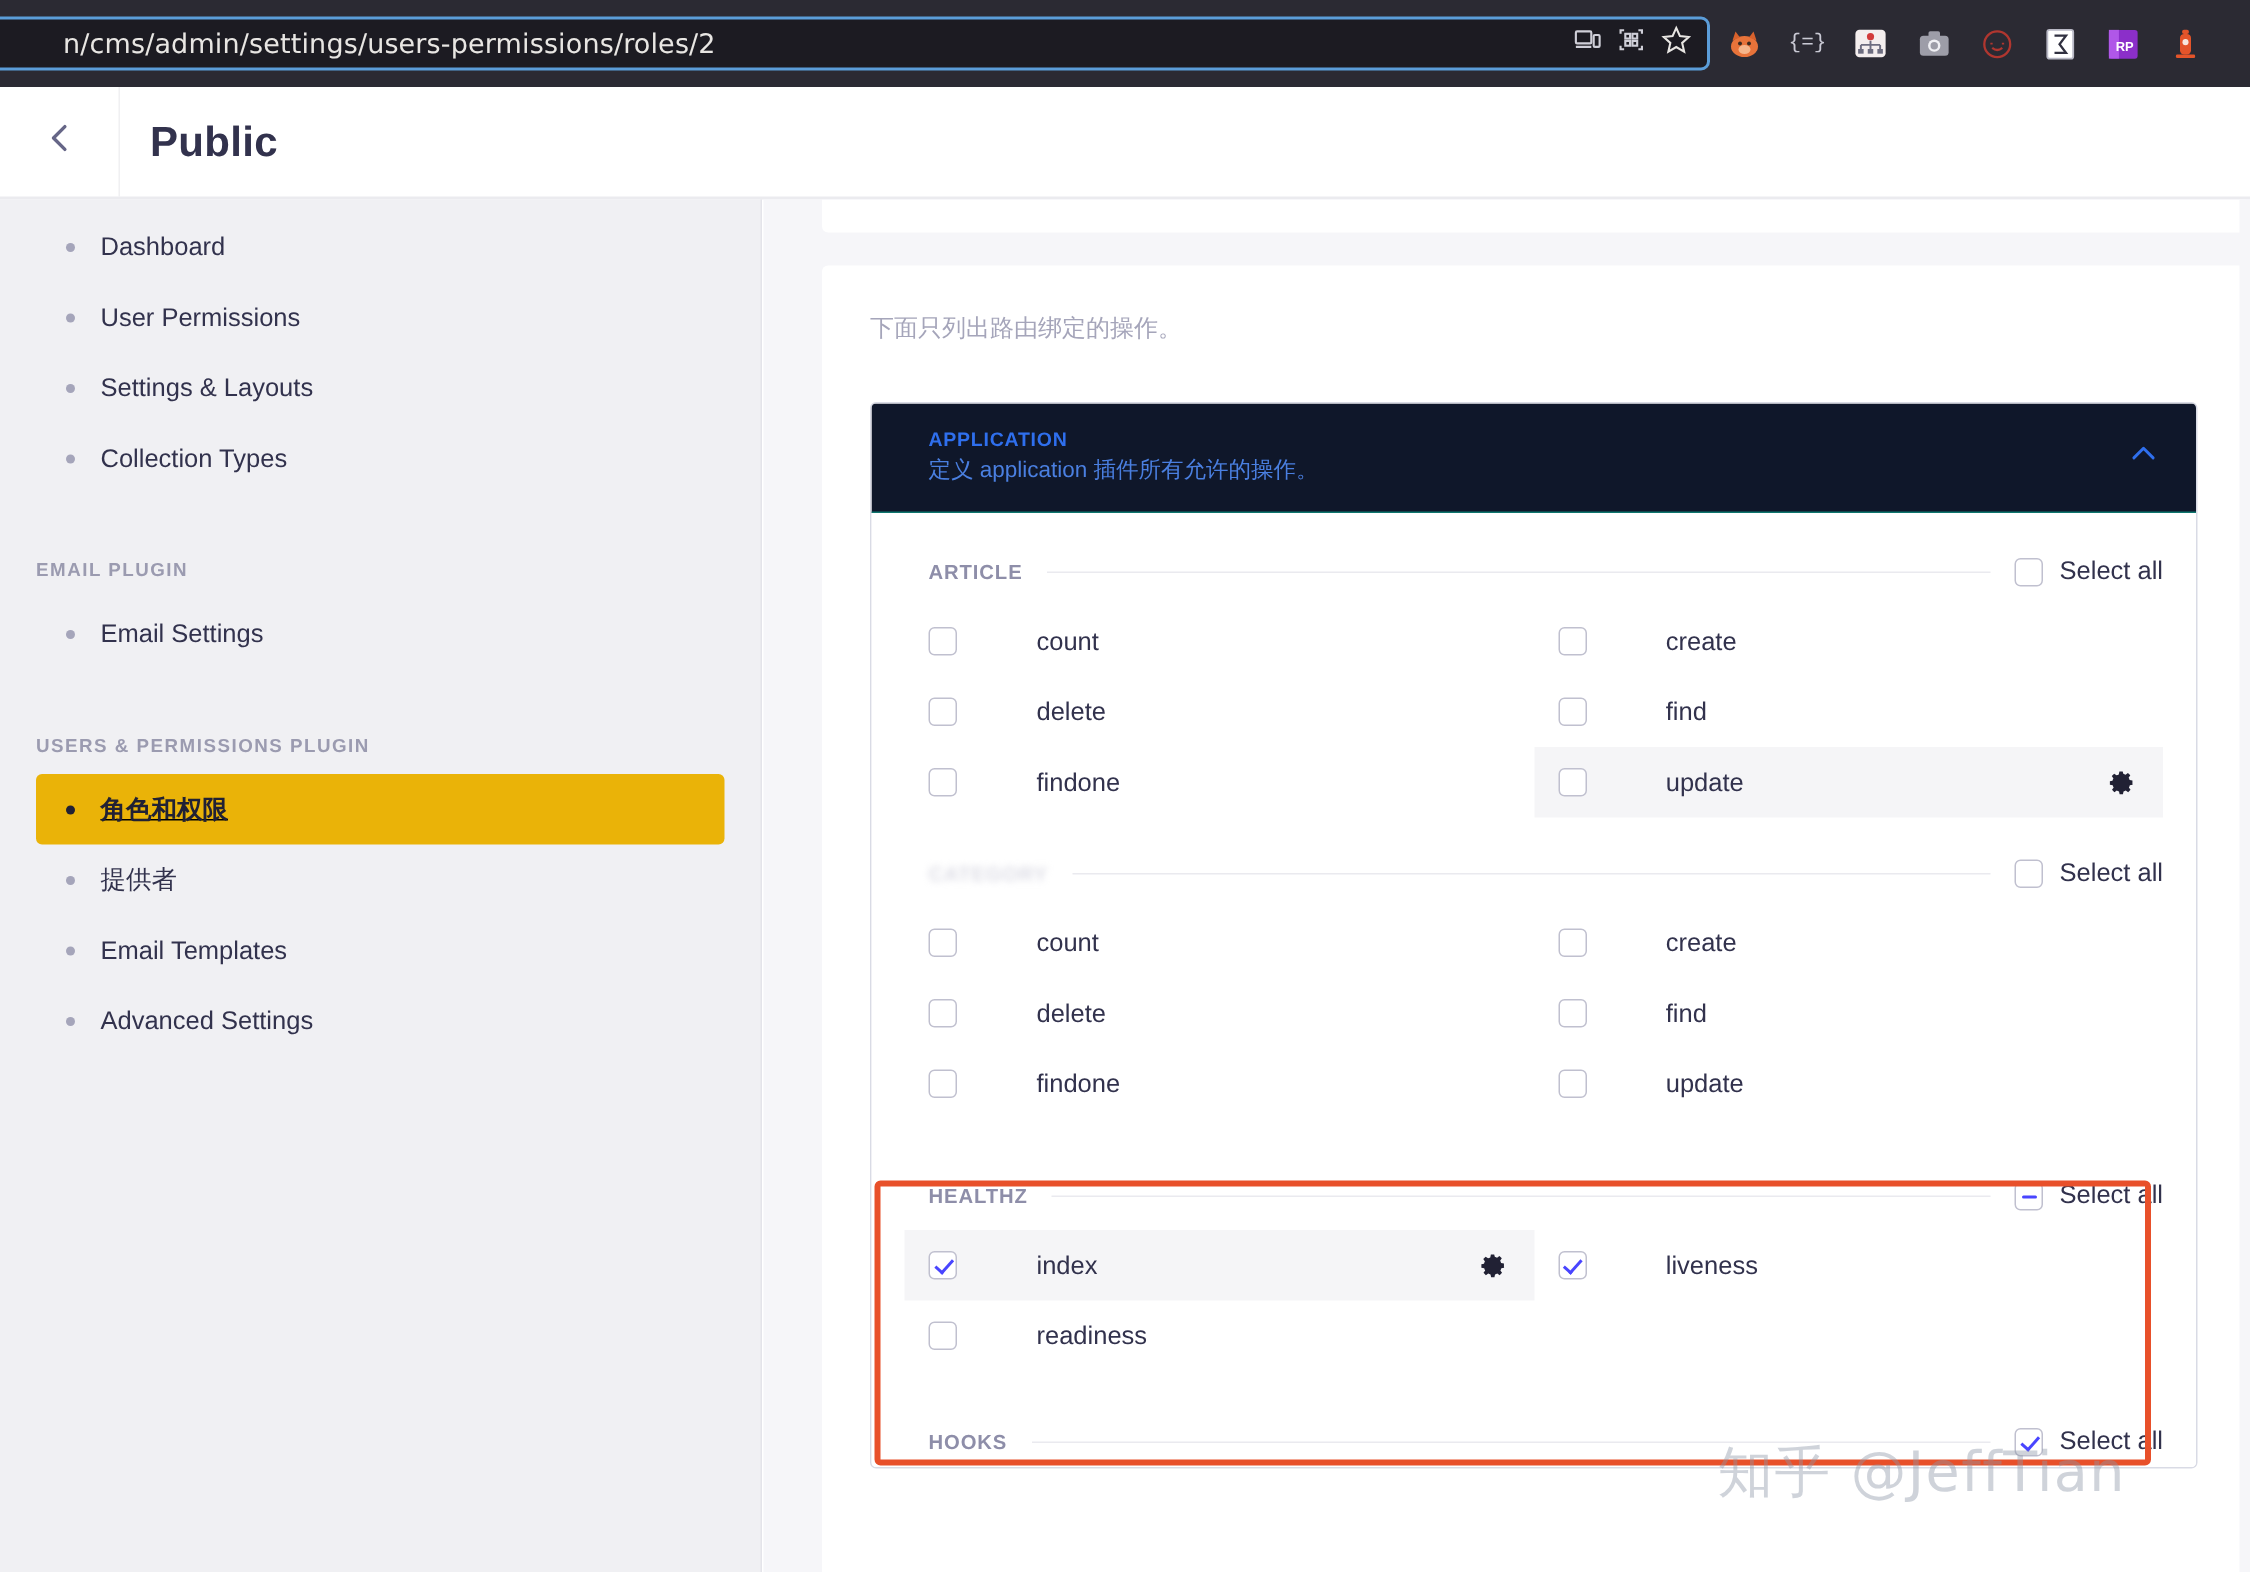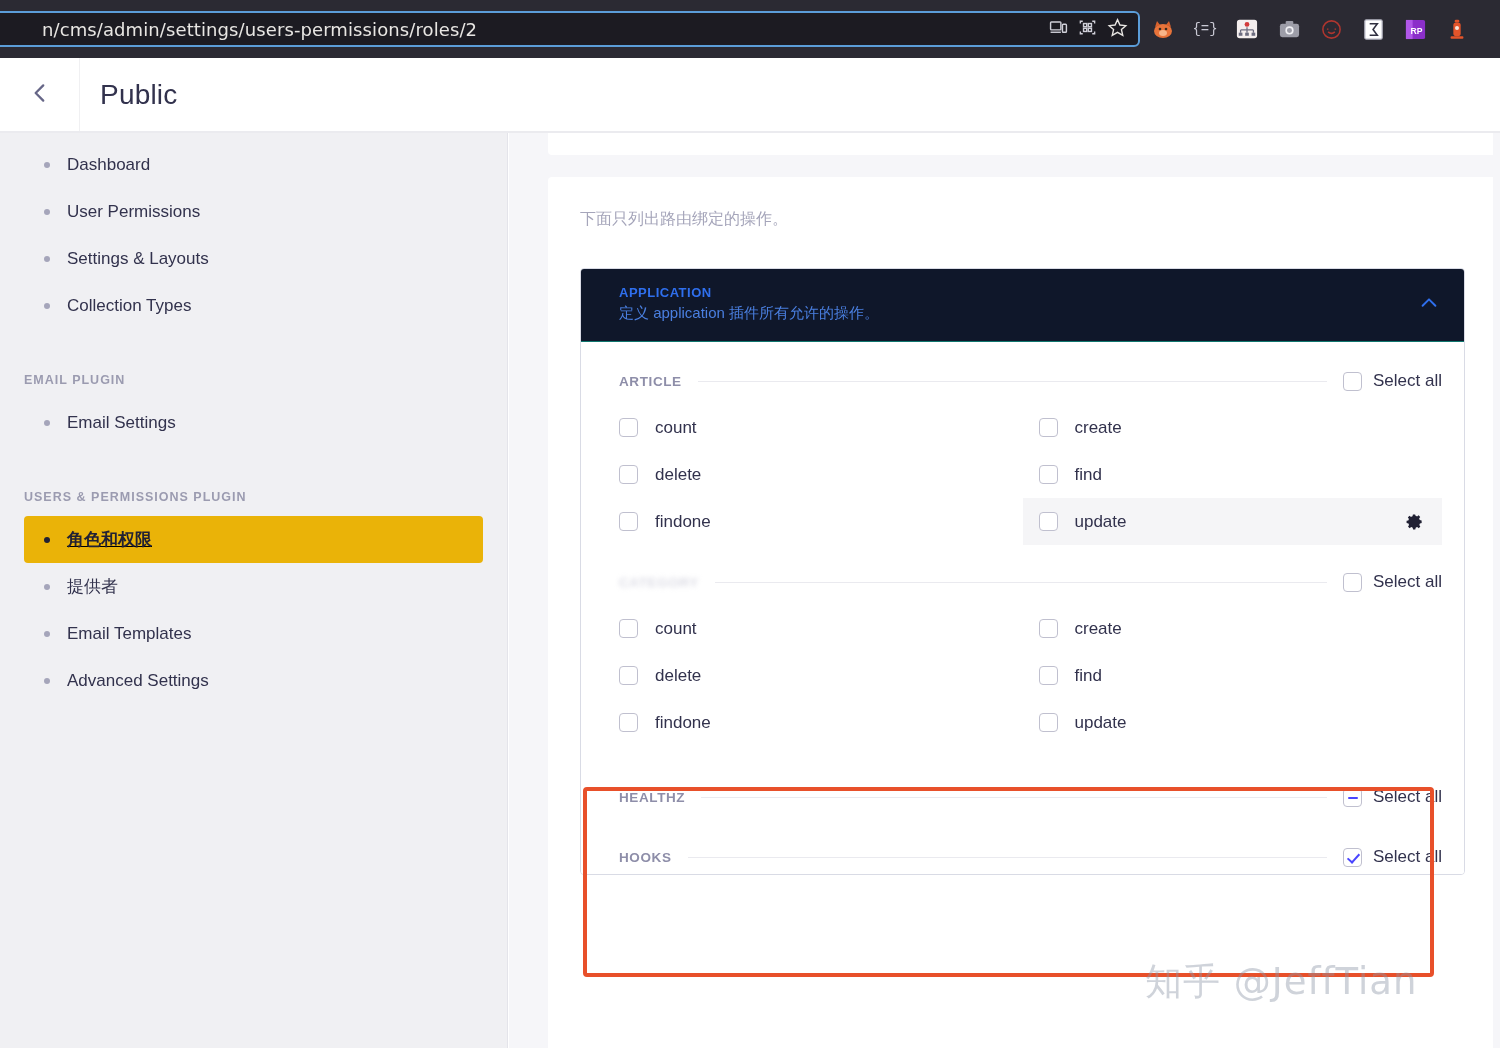--- a/index.html
+++ b/index.html
@@ -58,21 +58,21 @@
     display: flex; align-items: center;
   }
   .back-btn {
     width: 80px; height: 73px;
     display: flex; align-items: center; justify-content: center;
     border-right: 1px solid #f0f0f2;
     cursor: pointer;
   }
   .page-title {
     font-size: 28px;
-    font-weight: 400;
+    font-weight: 700;
     color: #32324d;
     margin-left: 20px;
     letter-spacing: .2px;
   }
   .header-divider {
     position: absolute; left: 0; top: 131px;
     width: 1500px; height: 2px;
     background: #ebebef;
   }
 
@@ -250,20 +250,21 @@
     column-gap: 0;
     margin-top: 10px;
     padding: 0 22px 0 22px;
   }
   .perm-row {
     display: flex; align-items: center;
     height: 47px;
     padding: 0 18px 0 16px;
     cursor: pointer;
     position: relative;
+    gap: 36px;
   }
   .perm-row.hl { background: #f5f5f7; }
   .perm-row .lbl {
     font-size: 17px;
     color: #32324d;
     margin-left: 17px;
   }
   .gear {
     margin-left: auto;
     display: flex; align-items: center; justify-content: center;
@@ -550,20 +551,41 @@
 
         <div class="group" style="padding-top:34px;">
           <div class="group-head">
             <span class="group-name">HEALTHZ</span>
             <span class="group-line"></span>
             <span class="selall">
               <span class="cb indet"></span>
               <span class="lbl">Select all</span>
             </span>
           </div>
+          <div class="perm-grid">
+            <div class="perm-row hl">
+              <span class="cb checked"></span>
+              <span class="lbl">index</span>
+              <span class="gear">
+                <svg width="19" height="19" viewBox="0 0 24 24" fill="#212134">
+                  <path d="M12 8.2a3.8 3.8 0 100 7.6 3.8 3.8 0 000-7.6zm0 5.8a2 2 0 110-4 2 2 0 010 4z"></path>
+                  <path d="M21 13.4v-2.8l-2.4-.5a6.9 6.9 0 00-.8-1.9l1.4-2-2-2-2 1.4a6.9 6.9 0 00-1.9-.8L12.8 3h-2.8l-.5 2.4a6.9 6.9 0 00-1.9.8L5.6 4.8l-2 2 1.4 2a6.9 6.9 0 00-.8 1.9L2 11.2v2.8l2.4.5a6.9 6.9 0 00.8 1.9l-1.4 2 2 2 2-1.4a6.9 6.9 0 001.9.8l.5 2.4h2.8l.5-2.4a6.9 6.9 0 001.9-.8l2 1.4 2-2-1.4-2a6.9 6.9 0 00.8-1.9l2.4-.5z"></path>
+                </svg>
+              </span>
+            </div>
+            <div class="perm-row">
+              <span class="cb checked"></span>
+              <span class="lbl">liveness</span>
+            </div>
+            <div class="perm-row">
+              <span class="cb"></span>
+              <span class="lbl">readiness</span>
+            </div>
+            <div></div>
+          </div>
         </div>
 
         <div class="group" style="padding-top:30px;">
           <div class="group-head">
             <span class="group-name">HOOKS</span>
             <span class="group-line"></span>
             <span class="selall">
               <span class="cb checked"></span>
               <span class="lbl">Select all</span>
             </span>

